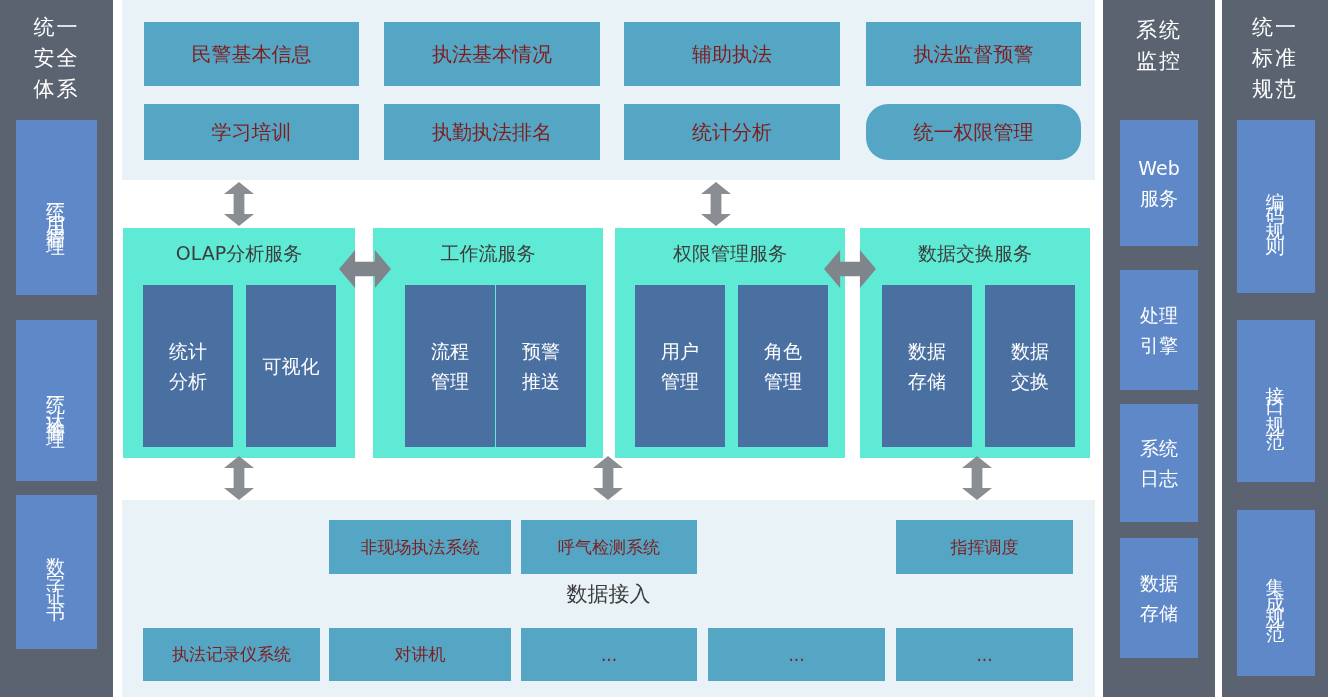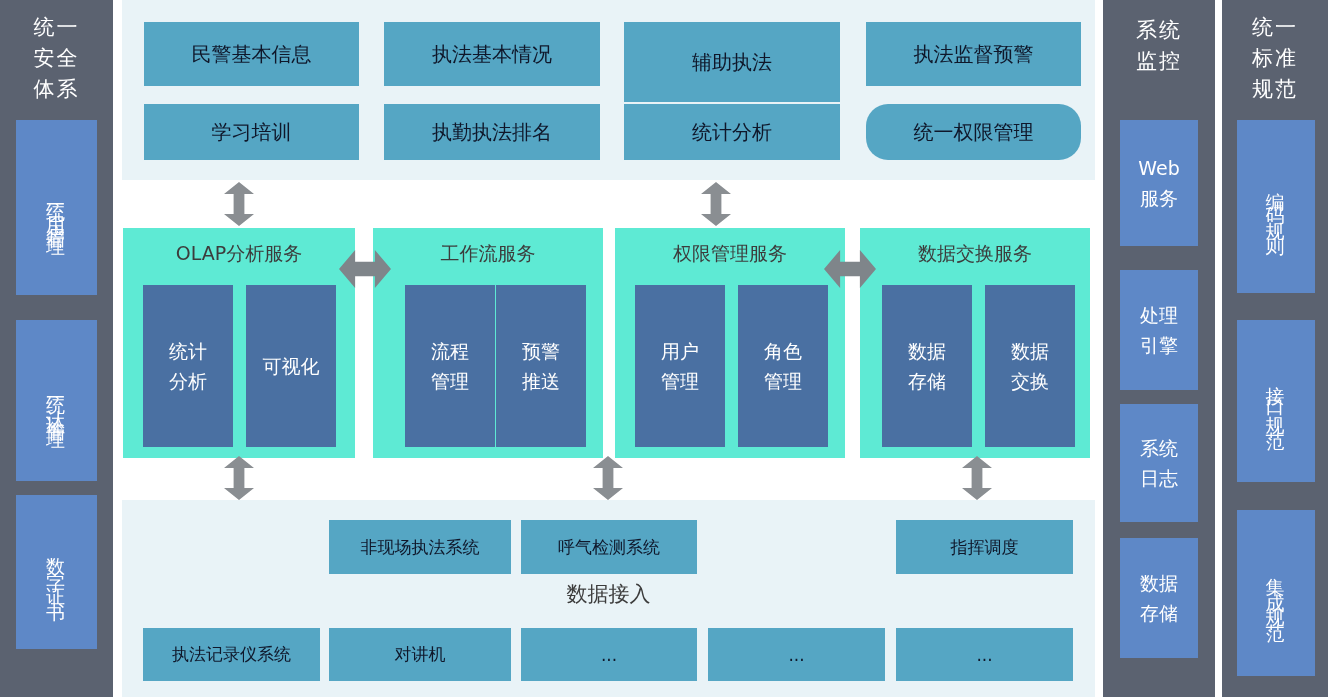--- a/index.html
+++ b/index.html
@@ -36,21 +36,21 @@
   }
   .vtext-spread { letter-spacing:15px; }
 
   
   .light-panel {
     position:absolute; left:122px; width:973px;
     background:#e9f3f7;
   }
   .teal-box {
     position:absolute;
-    background:#55a6c4; color:#0f172a;
+    background:#55a6c4; color:#7f1d1d;
     display:flex; align-items:center; justify-content:center;
     font-size:20px; text-align:center;
   }
   .teal-box.small { font-size:17px; }
 
   
   .svc-group {
     position:absolute; top:228px; height:230px;
     background:#5eead4;
   }
@@ -97,21 +97,21 @@
       <span>体系</span>
     </div>
     <div class="side-box vtext" style="left:16px; width:81px; top:120px; height:175px;">统一用户管理</div>
     <div class="side-box vtext" style="left:16px; width:81px; top:320px; height:161px;">统一认证管理</div>
     <div class="side-box vtext vtext-spread" style="left:16px; width:81px; top:495px; height:154px;">数字证书</div>
   </aside>
 
   <section class="light-panel" style="top:0; height:180px;">
     <div class="teal-box" style="left:22px;  top:22px; width:215px; height:64px;">民警基本信息</div>
     <div class="teal-box" style="left:262px; top:22px; width:216px; height:64px;">执法基本情况</div>
-    <div class="teal-box" style="left:502px; top:22px; width:216px; height:80px;">辅助执法</div>
+    <div class="teal-box" style="left:502px; top:22px; width:216px; height:64px;">辅助执法</div>
     <div class="teal-box" style="left:744px; top:22px; width:215px; height:64px;">执法监督预警</div>
 
     <div class="teal-box" style="left:22px;  top:104px; width:215px; height:56px;">学习培训</div>
     <div class="teal-box" style="left:262px; top:104px; width:216px; height:56px;">执勤执法排名</div>
     <div class="teal-box" style="left:502px; top:104px; width:216px; height:56px;">统计分析</div>
     <div class="teal-box" style="left:744px; top:104px; width:215px; height:56px;border-radius:22px;">统一权限管理</div>
   </section>
 
   <div class="arrow-v" style="left:224px; top:182px;"></div>
   <div class="arrow-v" style="left:701px; top:182px;"></div>

